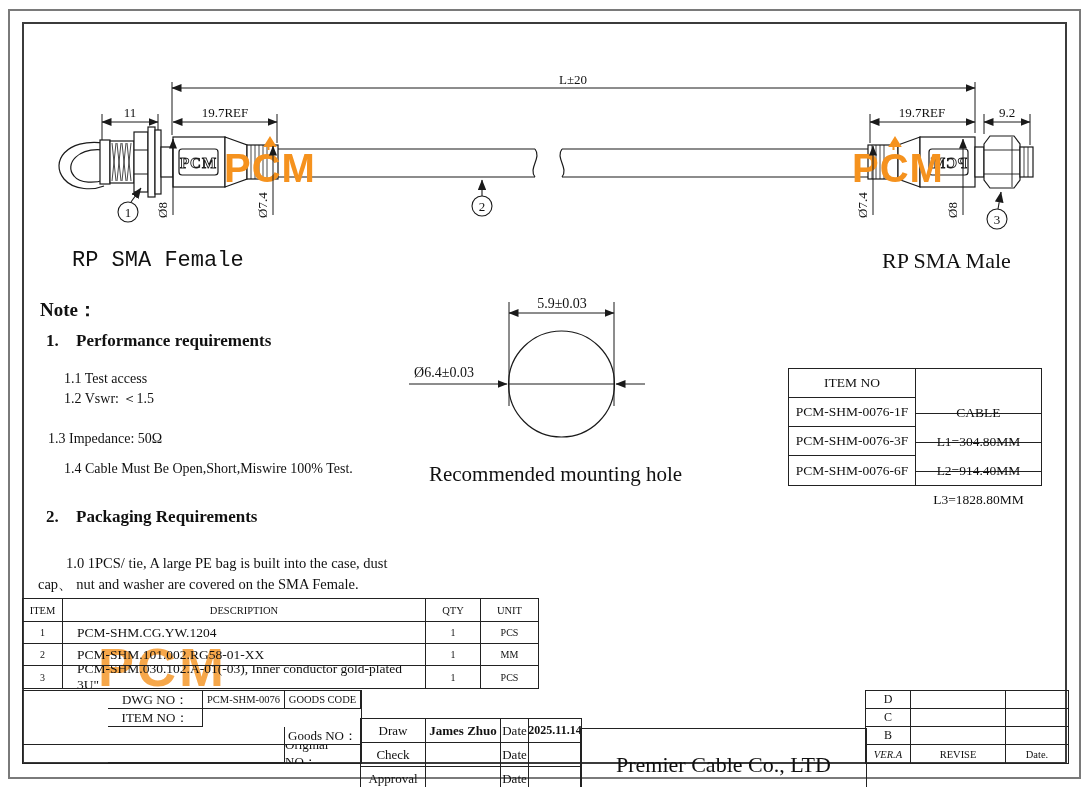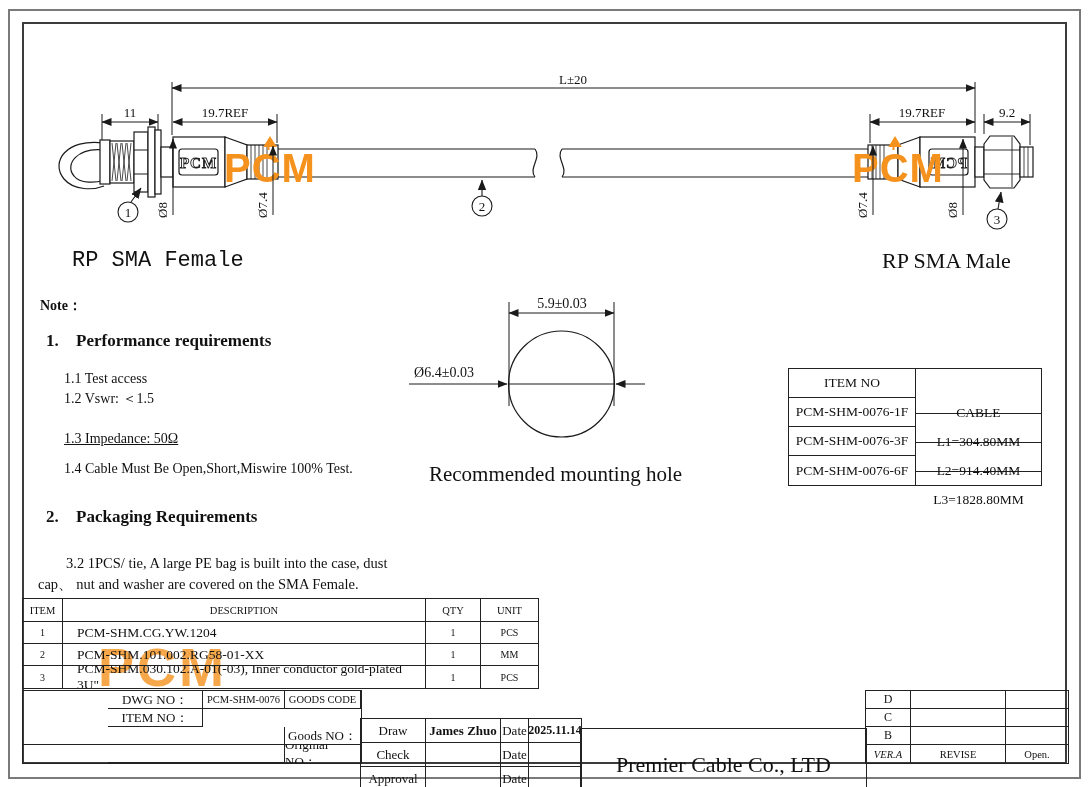--- a/index.html
+++ b/index.html
@@ -10,21 +10,21 @@
   #frame-inner{left:22px;top:22px;width:1041px;height:738px;border:2px solid #3b3b3b;}
   .abs{position:absolute;}
   svg{position:absolute;overflow:visible;}
   svg text{font-family:"Liberation Serif",serif;fill:#111;}
   .dimtxt{font-size:13px;}
   .diatxt{font-size:13px;}
   .balloontxt{font-size:13px;}
   .emboss{font-size:15px;font-weight:bold;fill:#ffffff;stroke:#1c1c1c;stroke-width:0.9px;letter-spacing:1px;}
   .wm{font-family:"Liberation Sans",sans-serif;font-weight:bold;font-size:40px;fill:#F5921E;letter-spacing:1px;}
   .lbl-big{font-size:22px;}
-  .note-title{font-size:14px;font-weight:bold;}
+  .note-title{font-size:19px;font-weight:bold;}
   .sec-head{font-size:17px;font-weight:bold;}
   .sec-no{display:inline-block;width:30px;}
   .note-item{font-size:14px;}
   .para{font-size:14.5px;line-height:21px;}
   .caption{font-size:21px;}
   
   #cable-table{left:788px;top:368px;width:252px;display:grid;grid-template-columns:127px 125px;
     grid-auto-rows:29px;border:1.6px solid #222;}
   #cable-table .cell{border-right:1.3px solid #222;border-bottom:1.3px solid #222;
     display:flex;align-items:center;justify-content:center;font-size:13.5px;background:transparent;}
@@ -179,27 +179,27 @@
 
   <div class="abs lbl-big" style="left:72px;top:248px;font-family:Liberation Mono, monospace;">RP SMA Female</div>
   <div class="abs lbl-big" style="left:882px;top:248px;">RP SMA Male</div>
 
   <div class="abs note-title" style="left:40px;top:297px;">Note：</div>
   <div class="abs sec-head" style="left:46px;top:331px;">
     <span class="sec-no">1.</span><span>Performance requirements</span>
   </div>
   <div class="abs note-item" style="left:64px;top:371px;">1.1 Test access</div>
   <div class="abs note-item" style="left:64px;top:390px;">1.2 Vswr: ＜1.5</div>
-  <div class="abs note-item" style="left:64px;top:431px;text-decoration:underline;">1.3 Impedance: 50Ω</div>
+  <div class="abs note-item" style="left:48px;top:431px;">1.3 Impedance: 50Ω</div>
   <div class="abs note-item" style="left:64px;top:461px;">1.4 Cable Must Be Open,Short,Miswire 100% Test.</div>
   <div class="abs sec-head" style="left:46px;top:507px;">
     <span class="sec-no">2.</span><span>Packaging Requirements</span>
   </div>
   <div class="abs para" style="left:38px;top:553px;width:505px;">
-    <div style="padding-left:28px;">3.2 1PCS/ tie, A large PE bag is built into the case, dust</div>
+    <div style="padding-left:28px;">1.0 1PCS/ tie, A large PE bag is built into the case, dust</div>
     <div>cap、 nut and washer are covered on the SMA Female.</div>
   </div>
 
   <svg style="left:390px;top:292px;" width="370" height="185" viewBox="390 292 370 185">
     <g stroke="#1a1a1a" stroke-width="1" fill="none">
       <path d="M509,302 L509,406 M614,302 L614,406"></path>
       <line x1="509" y1="313" x2="614" y2="313" marker-start="url(#arr)" marker-end="url(#arr)"></line>
       <circle cx="561.5" cy="384" r="53" stroke-width="1.2"></circle>
       <line x1="409" y1="384" x2="507" y2="384" marker-end="url(#arr)"></line>
       <line x1="509" y1="384" x2="614" y2="384"></line>
@@ -292,16 +292,16 @@
     <div class="cell"></div>
     <div class="cell colend"></div>
     <div class="cell">C</div>
     <div class="cell"></div>
     <div class="cell colend"></div>
     <div class="cell">B</div>
     <div class="cell"></div>
     <div class="cell colend"></div>
     <div class="cell rowend" style="font-size:10.5px;font-style:italic;">VER.A</div>
     <div class="cell rowend" style="font-size:10.5px;">REVISE</div>
-    <div class="cell colend rowend" style="font-size:10.5px;">Open.</div>
+    <div class="cell colend rowend" style="font-size:10.5px;">Date.</div>
   </div>
 
 </div>
 
 </body></html>

